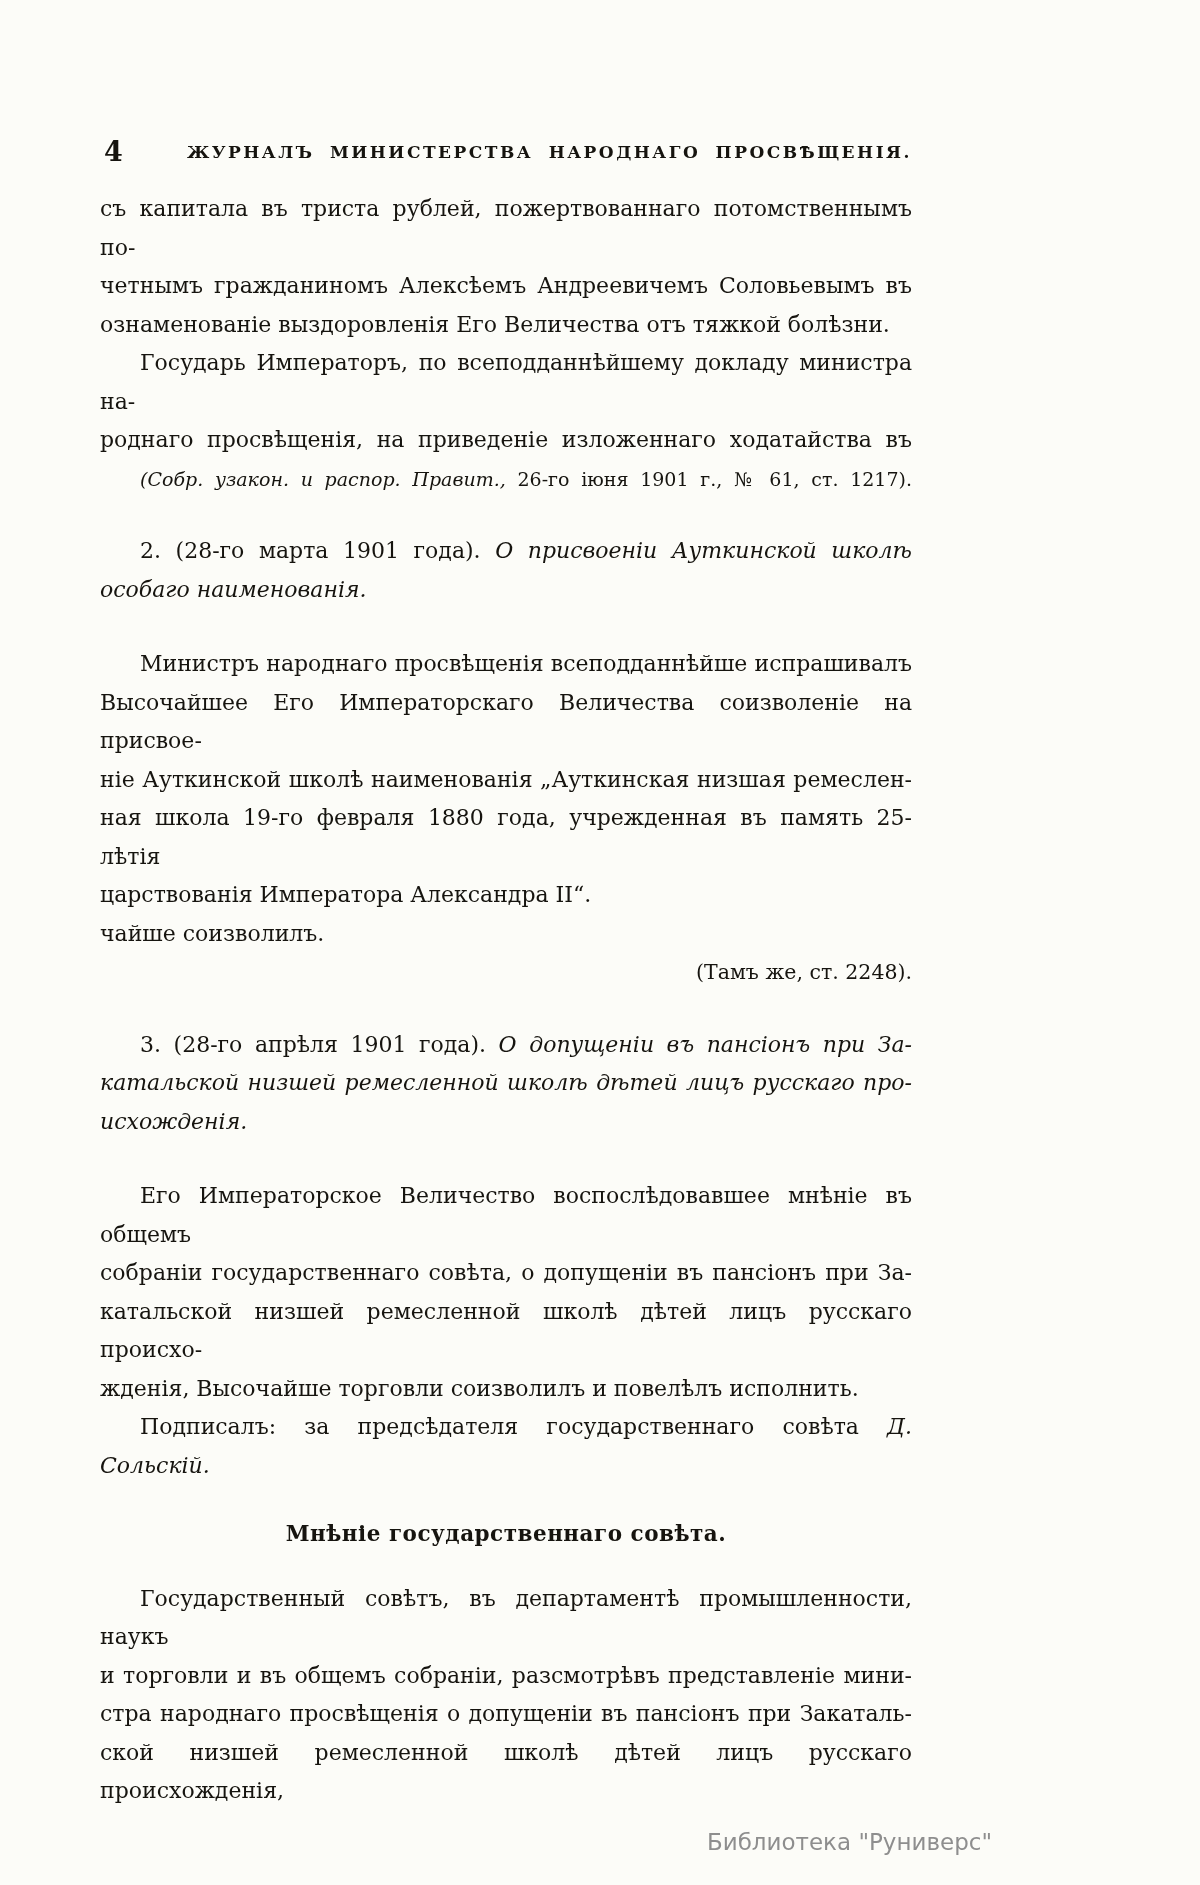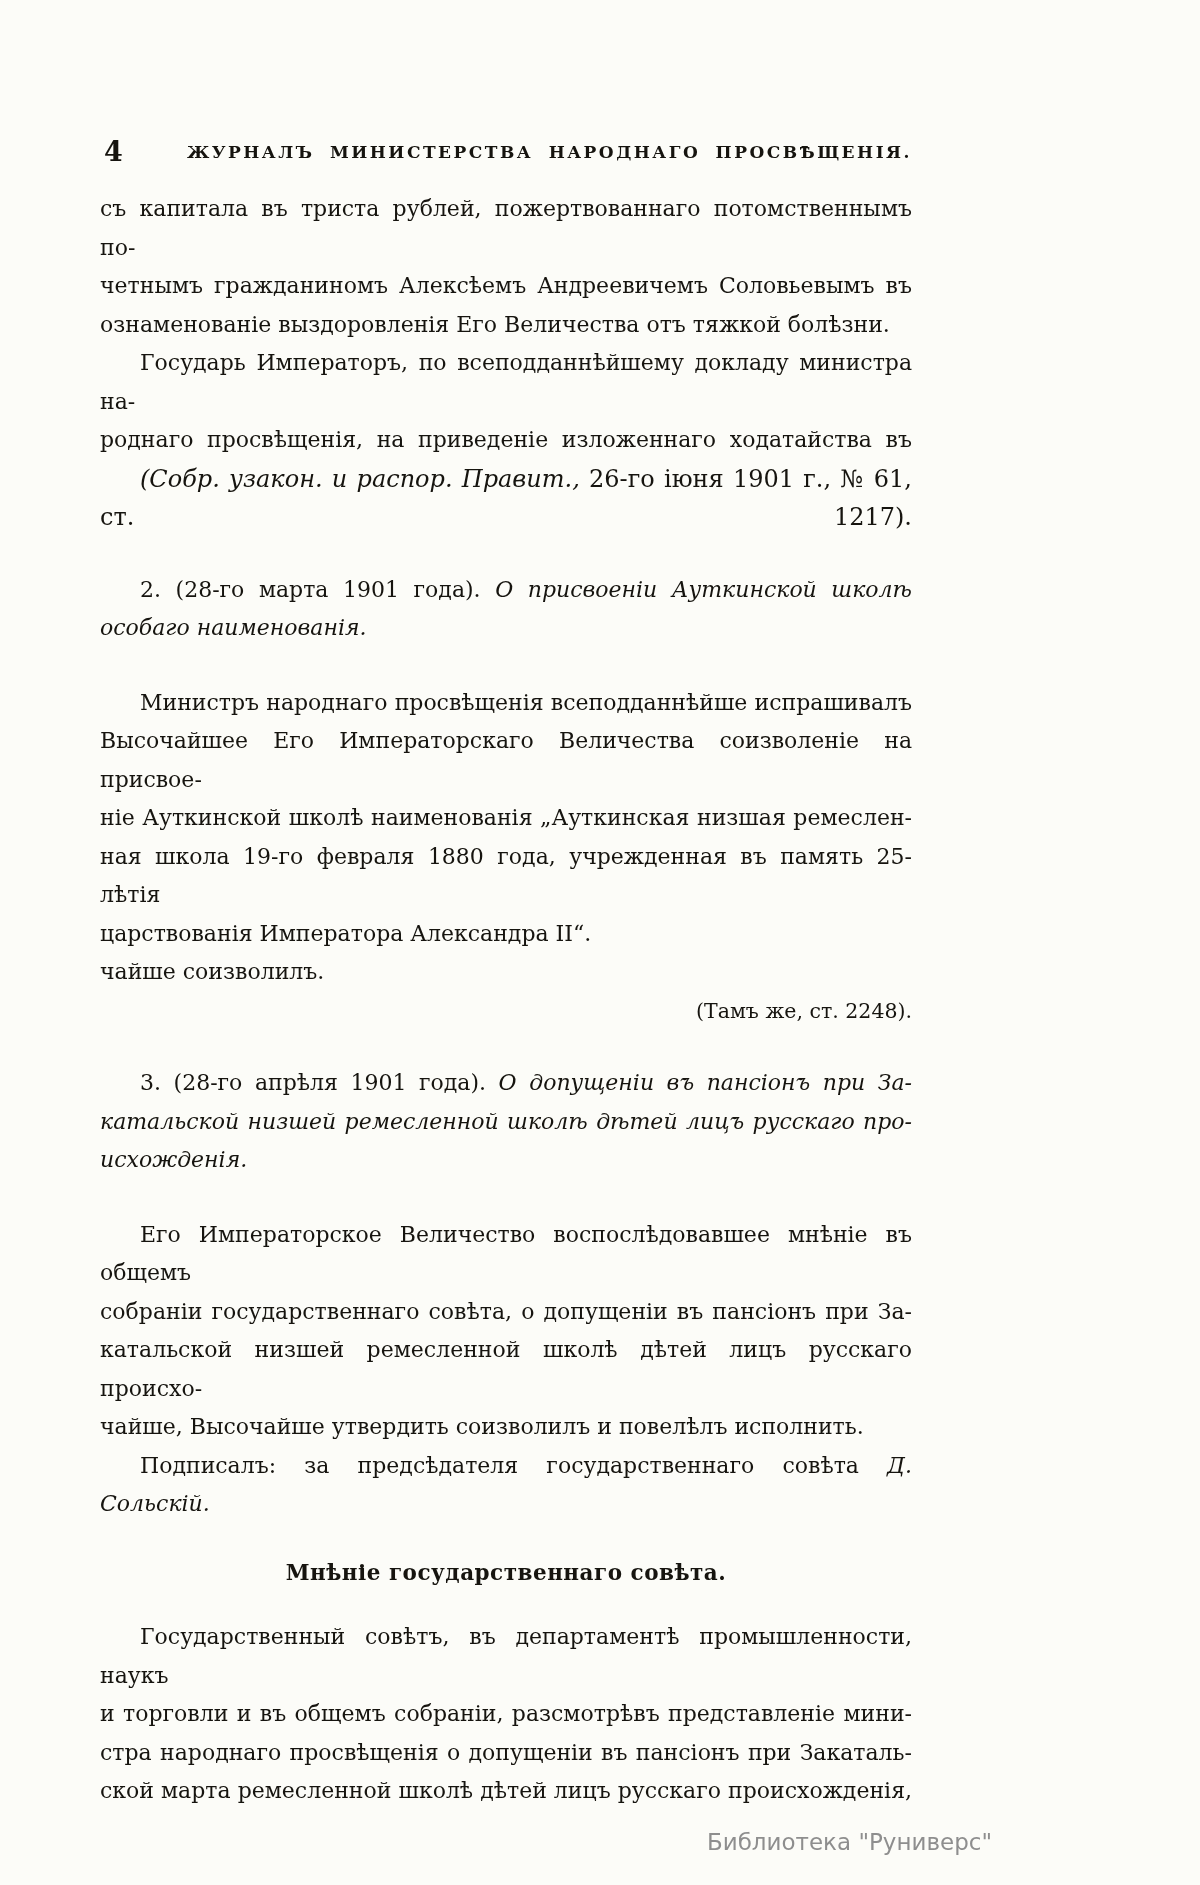--- a/index.html
+++ b/index.html
@@ -21,21 +21,21 @@
   }
 
   .body-text { position: absolute; left: 100px; top: 190px; width: 812px; font-size: 22px; line-height: 38.5px; }
 
   .line { text-align: justify; text-align-last: justify; }
   .line.last { text-align-last: left; }
   .indent { text-indent: 40px; }
   .it { font-style: italic; }
   .bd { font-weight: bold; }
 
-  .block.citation { font-size: 24px; }
+  .block.citation { font-size: 19px; }
   .block.citation-right { font-size: 20.5px; }
   .block.citation-right .line { text-align: right; text-align-last: right; }
   .block.section-heading { margin: 34px 0 36px; }
   .block.center-heading { margin: 30px 0 26px; font-weight: bold; font-size: 21.5px; }
   .block.center-heading .line { text-align: left; text-align-last: center; letter-spacing: 0.5px; }
 
   .watermark {
     position: absolute; right: 208px; bottom: 30px;
     font-family: "DejaVu Sans", "Liberation Sans", sans-serif;
     font-size: 23px; color: #8e8e8e;
@@ -83,31 +83,31 @@
       </div>
       <div class="block section-heading">
         <div class="line indent"><span class="rg">3. (28-го апрѣля 1901 года). </span><span class="it">О допущеніи въ пансіонъ при За-</span></div>
         <div class="line"><span class="it">катальской низшей ремесленной школѣ дѣтей лицъ русскаго про-</span></div>
         <div class="line last"><span class="it">исхожденія.</span></div>
       </div>
       <div class="block body">
         <div class="line indent"><span class="rg">Его Императорское Величество воспослѣдовавшее мнѣніе въ общемъ</span></div>
         <div class="line"><span class="rg">собраніи государственнаго совѣта, о допущеніи въ пансіонъ при За-</span></div>
         <div class="line"><span class="rg">катальской низшей ремесленной школѣ дѣтей лицъ русскаго происхо-</span></div>
-        <div class="line last"><span class="rg">чайше, Высочайше утвердить соизволилъ и повелѣлъ исполнить.</span></div>
+        <div class="line last"><span class="rg">жденія, Высочайше торговли соизволилъ и повелѣлъ исполнить.</span></div>
       </div>
       <div class="block body">
         <div class="line indent"><span class="rg">Подписалъ: за предсѣдателя государственнаго совѣта </span><span class="it">Д. Сольскій.</span></div>
       </div>
       <div class="block center-heading">
         <div class="line last"><span class="bd">Мнѣніе государственнаго совѣта.</span></div>
       </div>
       <div class="block body">
         <div class="line indent"><span class="rg">Государственный совѣтъ, въ департаментѣ промышленности, наукъ</span></div>
         <div class="line"><span class="rg">и торговли и въ общемъ собраніи, разсмотрѣвъ представленіе мини-</span></div>
         <div class="line"><span class="rg">стра народнаго просвѣщенія о допущеніи въ пансіонъ при Закаталь-</span></div>
-        <div class="line"><span class="rg">ской марта ремесленной школѣ дѣтей лицъ русскаго происхожденія,</span></div>
+        <div class="line"><span class="rg">ской низшей ремесленной школѣ дѣтей лицъ русскаго происхожденія,</span></div>
       </div>
     </div>
 
   <div class="watermark">Библиотека "Руниверс"</div>
 
 </div>
 
 </body></html>

